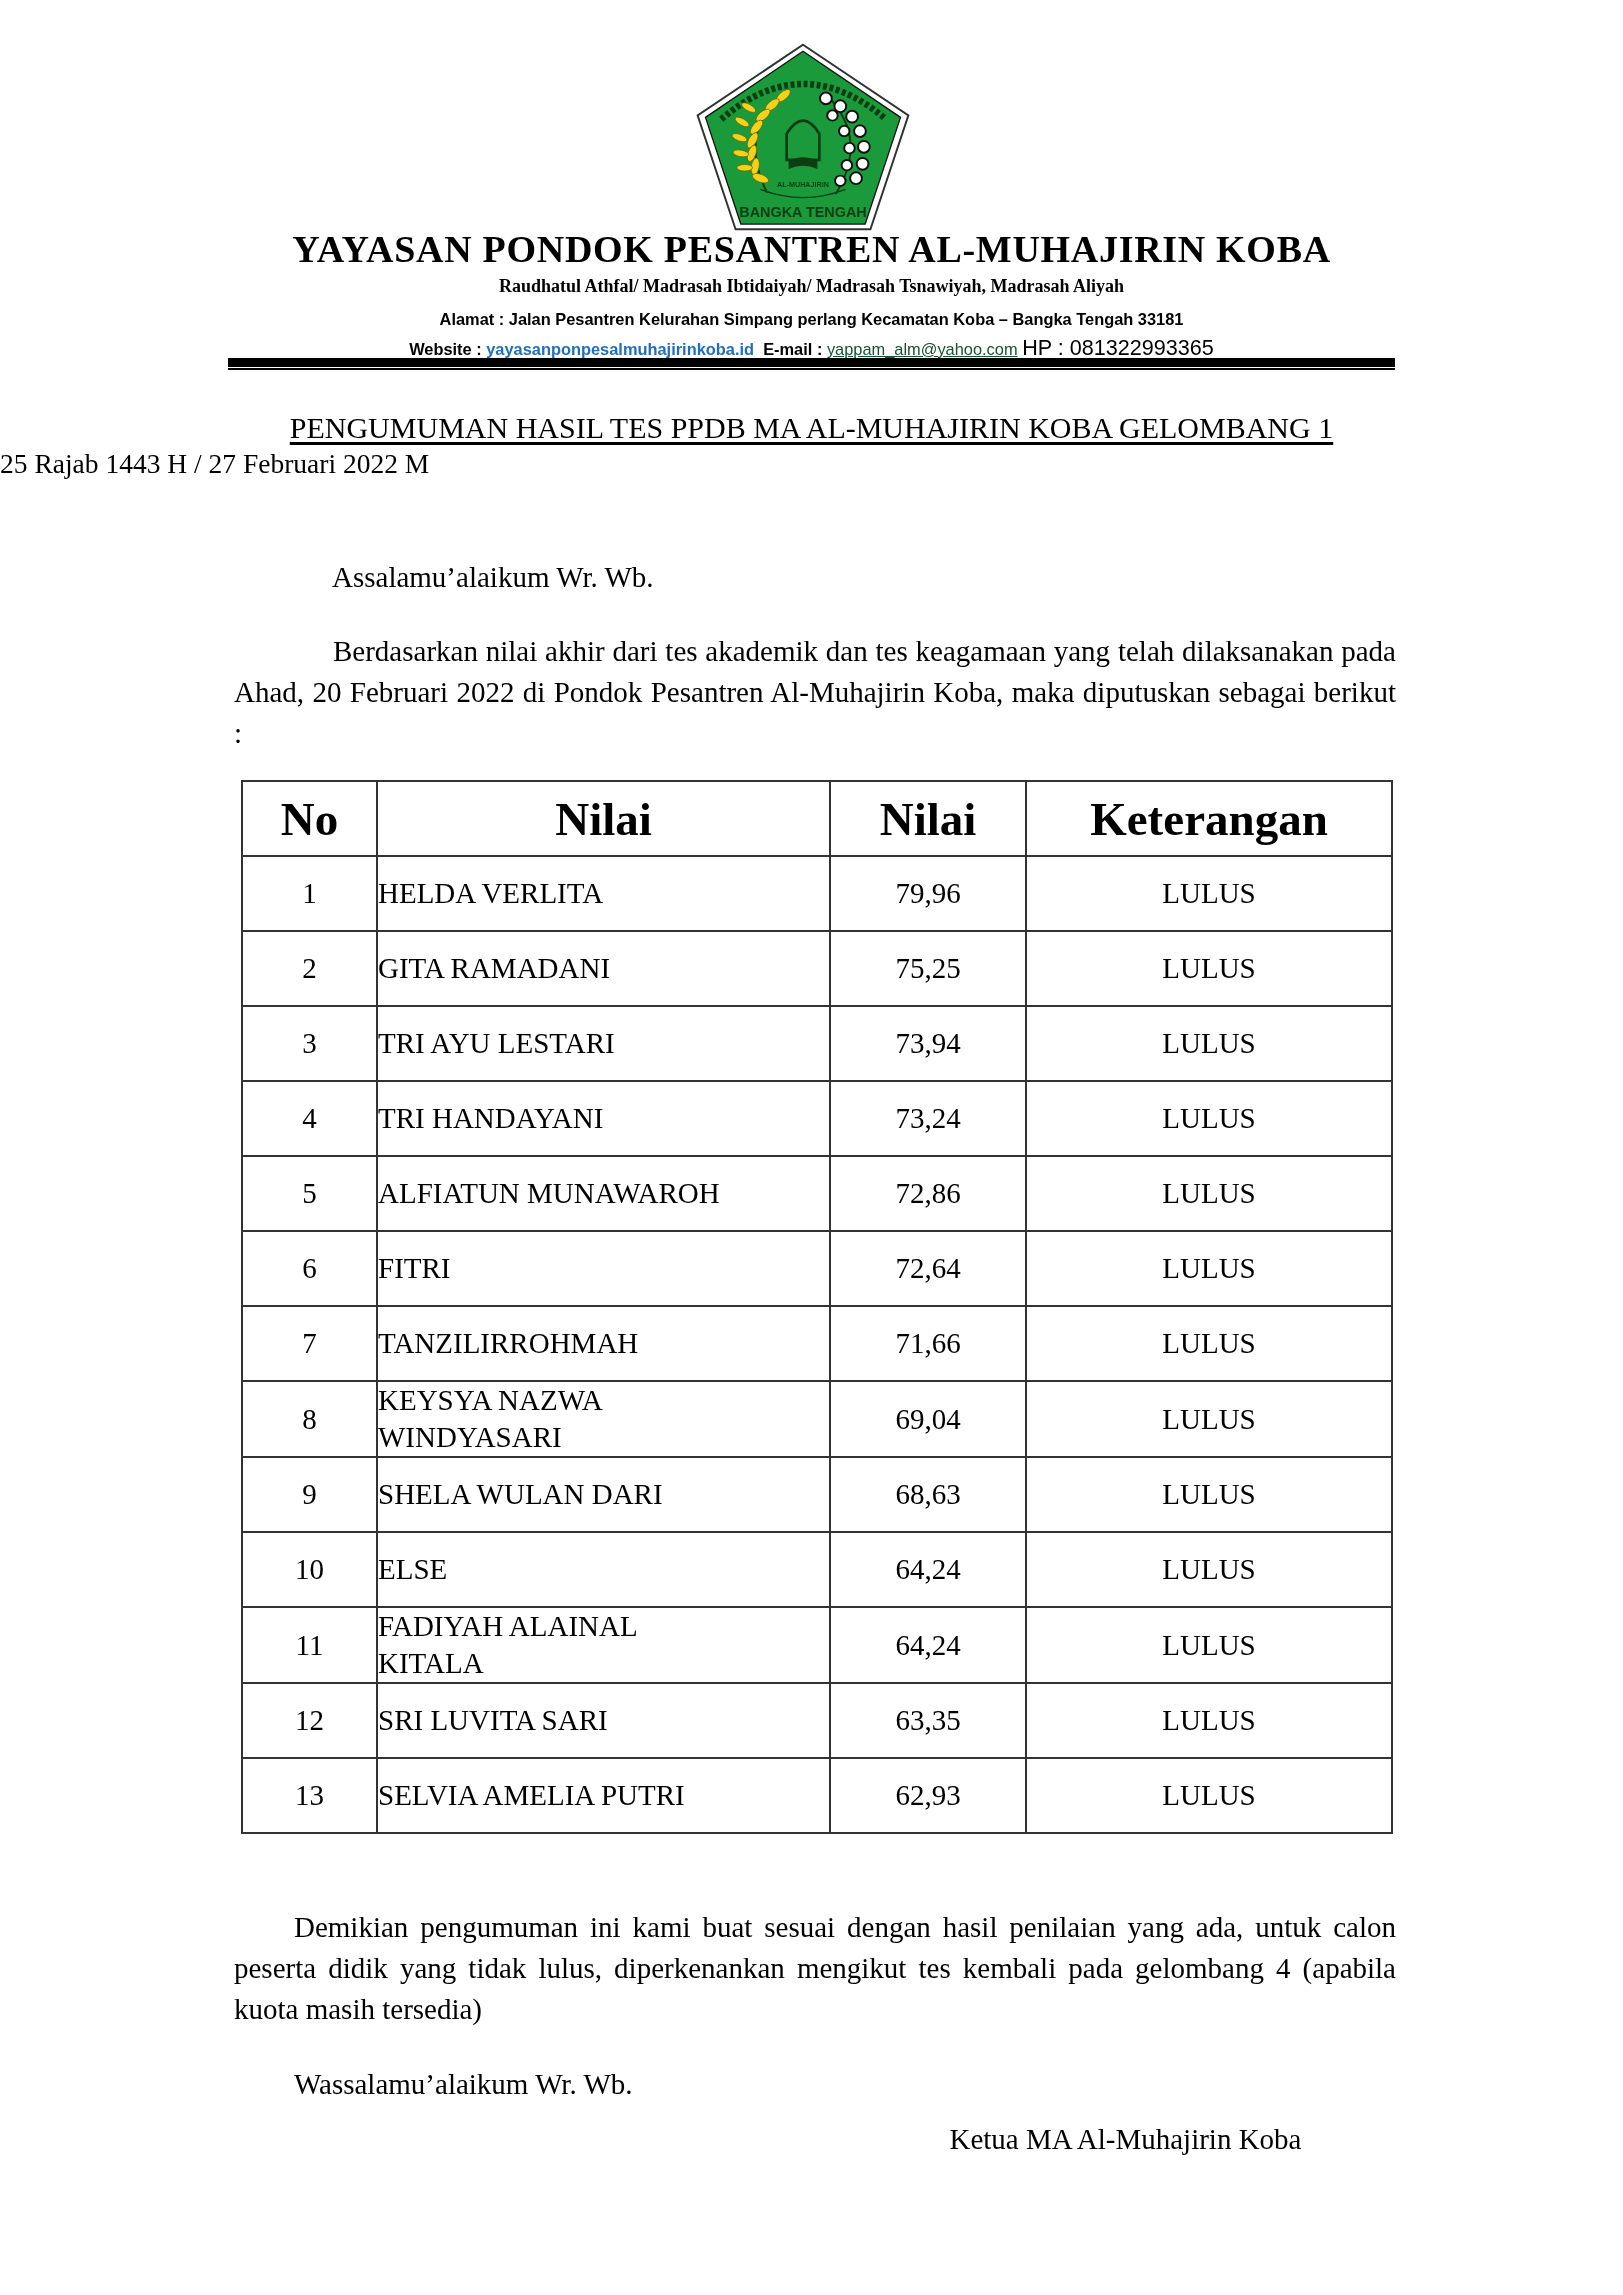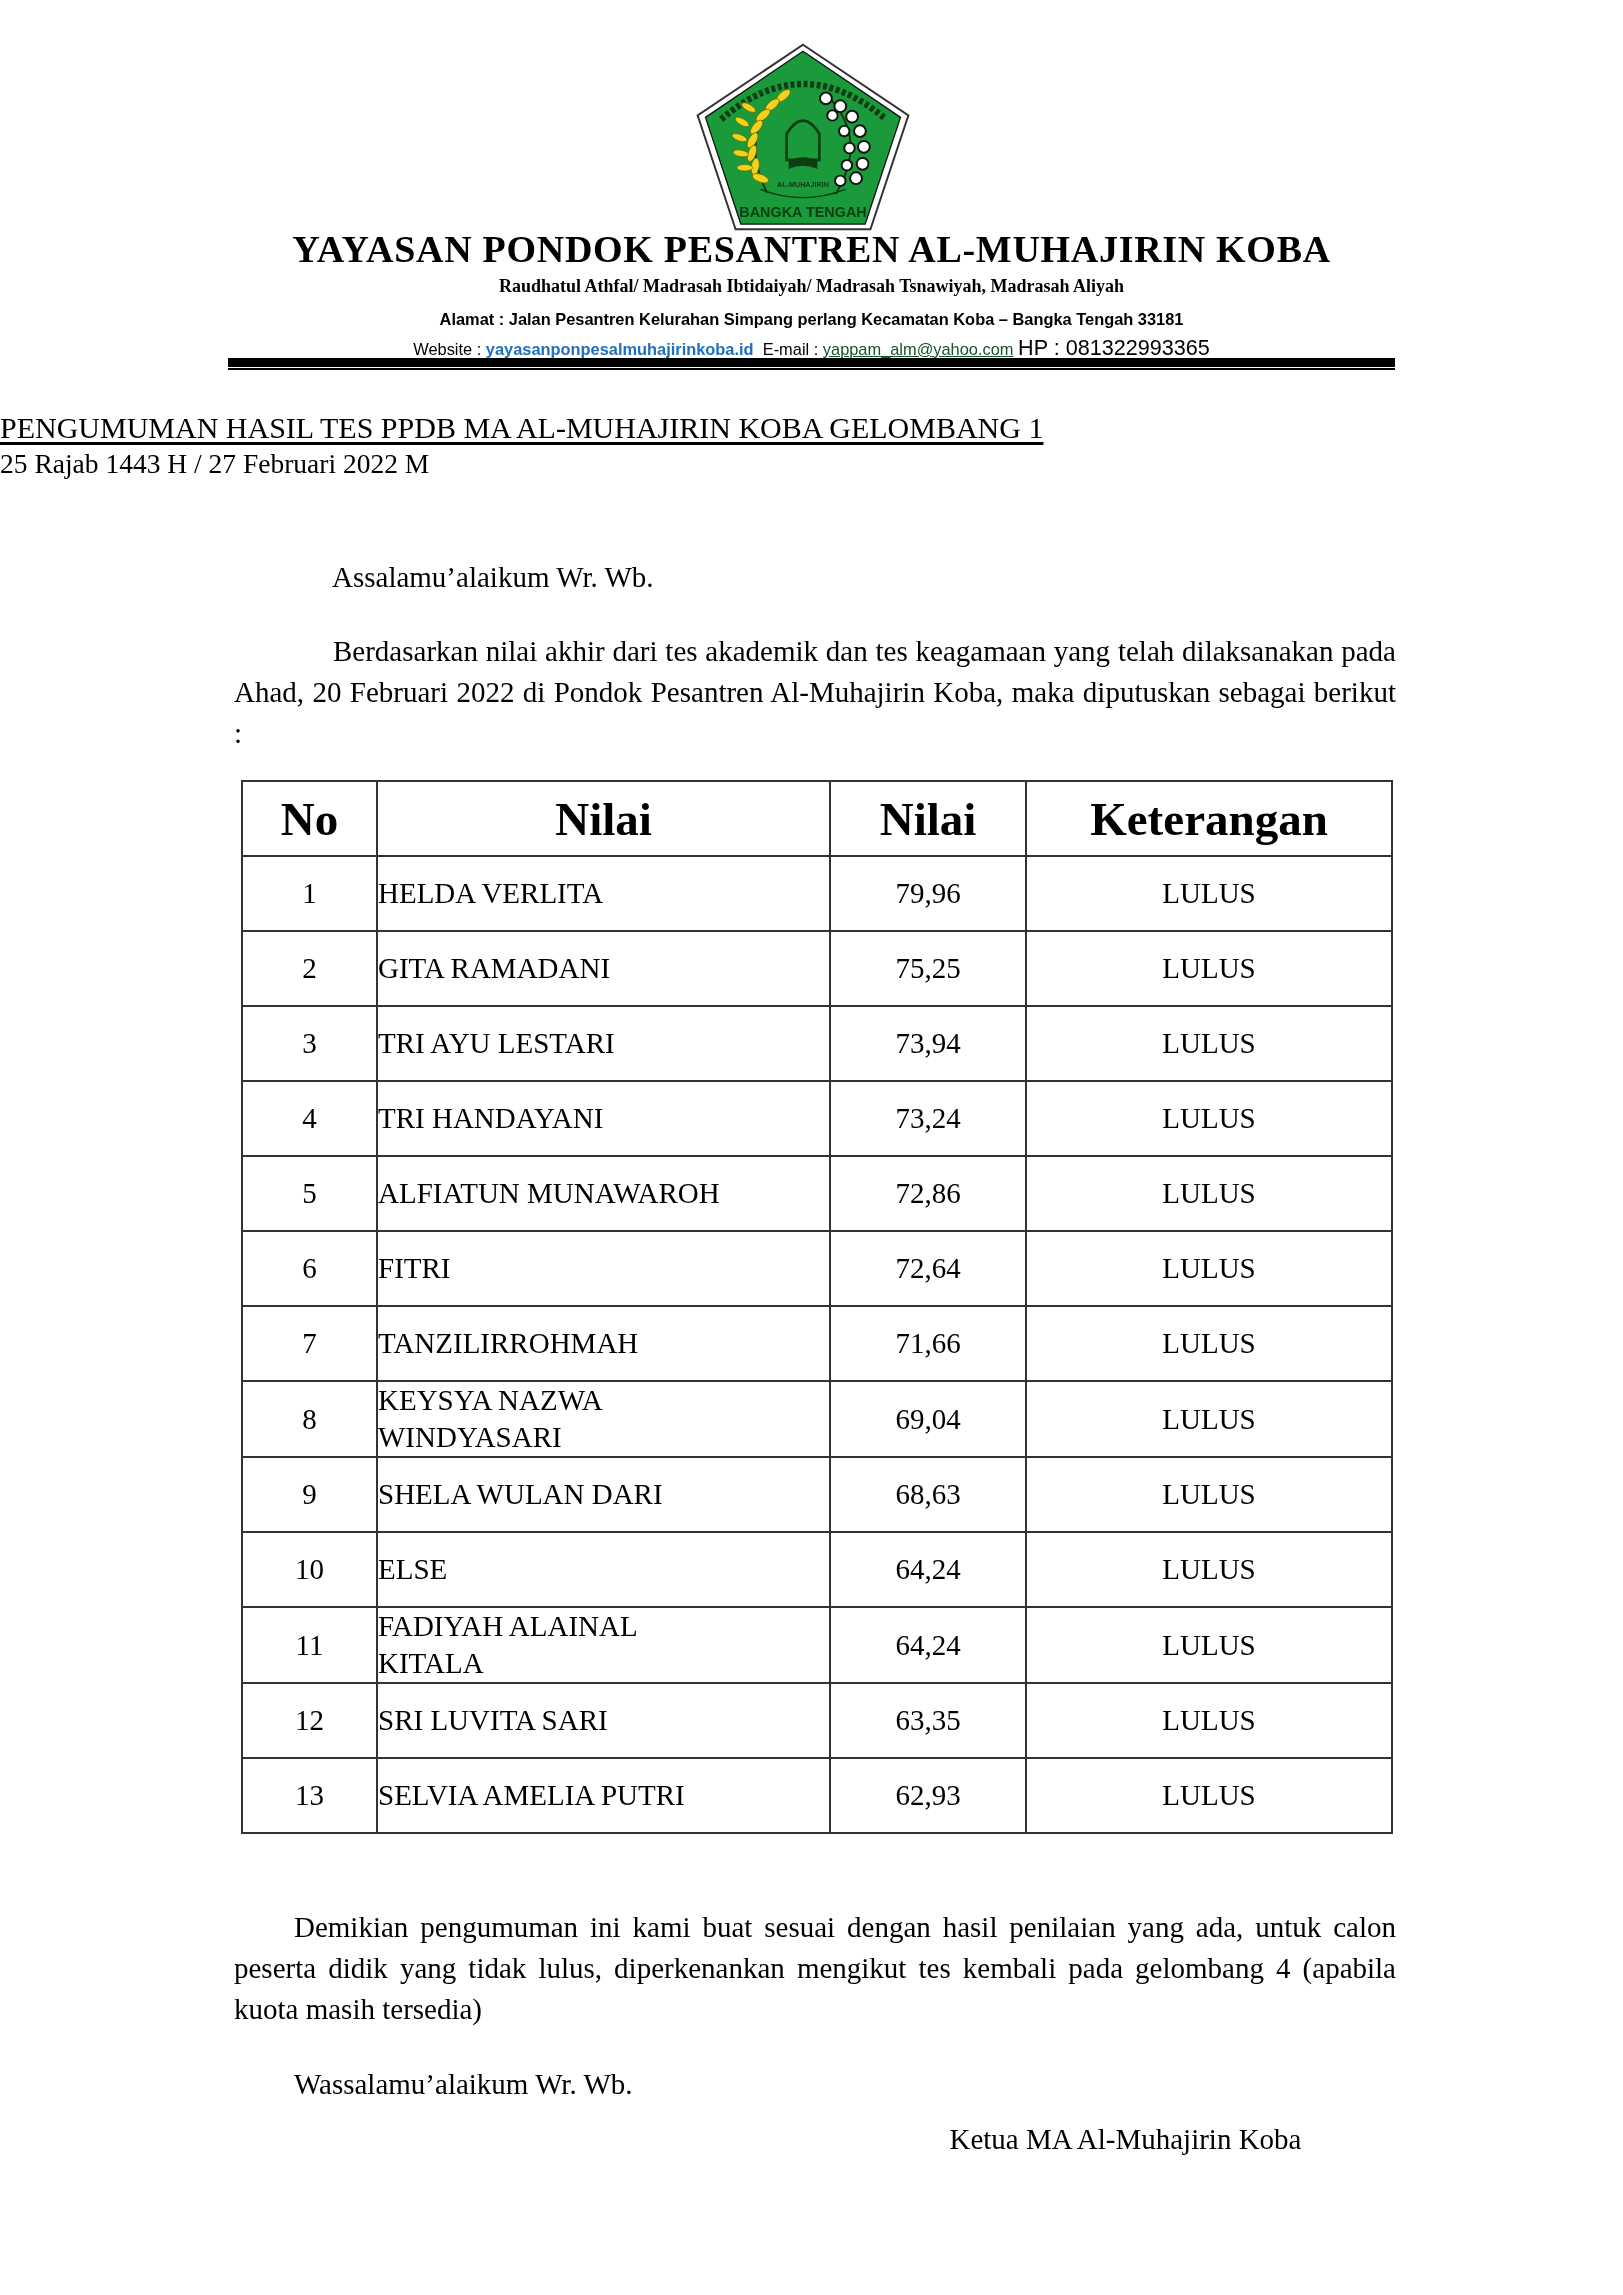--- a/index.html
+++ b/index.html
@@ -9,29 +9,29 @@
     .logo { position: absolute; left: 695px; top: 42px; width: 216px; height: 190px; }
 
     .kop-title { position: absolute; left: 0; width: 1623px; top: 230px; text-align: center;
                  font-weight: bold; font-size: 38px; letter-spacing: 0.7px; line-height: 1; }
     .kop-sub { position: absolute; left: 0; width: 1623px; top: 277px; text-align: center;
                font-weight: bold; font-size: 18px; line-height: 1; }
     .kop-addr { position: absolute; left: 0; width: 1623px; top: 311px; text-align: center;
                 font-family: "Liberation Sans", sans-serif; font-weight: bold; font-size: 16.4px; line-height: 1; }
     .kop-contact { position: absolute; left: 0; width: 1623px; top: 335px; text-align: center;
                    font-family: "Liberation Sans", sans-serif; font-size: 16.4px; line-height: 1.2; }
-    .kop-contact .lbl { font-weight: normal; }
+    .kop-contact .lbl { font-weight: bold; }
     .kop-contact .link { color: #1f6fbf; font-weight: bold; }
     .kop-contact .link-u { color: #14532d; text-decoration: underline; }
     .kop-contact .hp { font-size: 21.6px; }
 
     .rule-thick { position: absolute; left: 228px; width: 1167px; top: 358px; height: 8.5px; background: #000; }
     .rule-thin { position: absolute; left: 228px; width: 1167px; top: 368px; height: 2px; background: #000; }
 
-    .ann-title { position: absolute; left: 0; width: 1623px; top: 413px; text-align: left;
+    .ann-title { position: absolute; left: 0; width: 1623px; top: 413px; text-align: center;
                  font-size: 30px; line-height: 1; }
     .ann-title span { text-decoration: underline; text-underline-offset: 3.9px; }
     .ann-date { position: absolute; left: 0; width: 1623px; top: 450px; text-align: left;
                 font-size: 27.5px; line-height: 1; }
 
     .para { position: absolute; left: 234px; width: 1162px; font-size: 29px; line-height: 41px; text-align: justify; }
     .greet { top: 557px; left: 332px; }
     .p1 { top: 631px; text-indent: 99px; }
     .p2 { top: 1907px; text-indent: 60px; }
     .closing { top: 2064px; left: 294px; }

